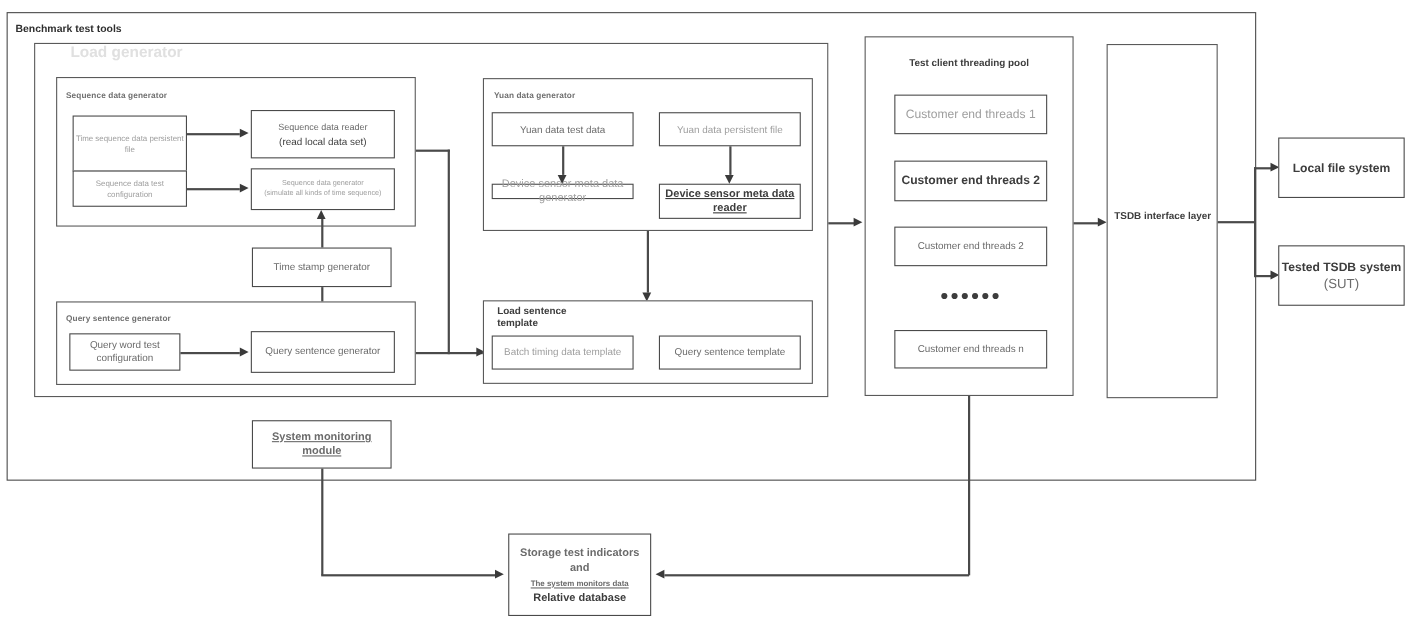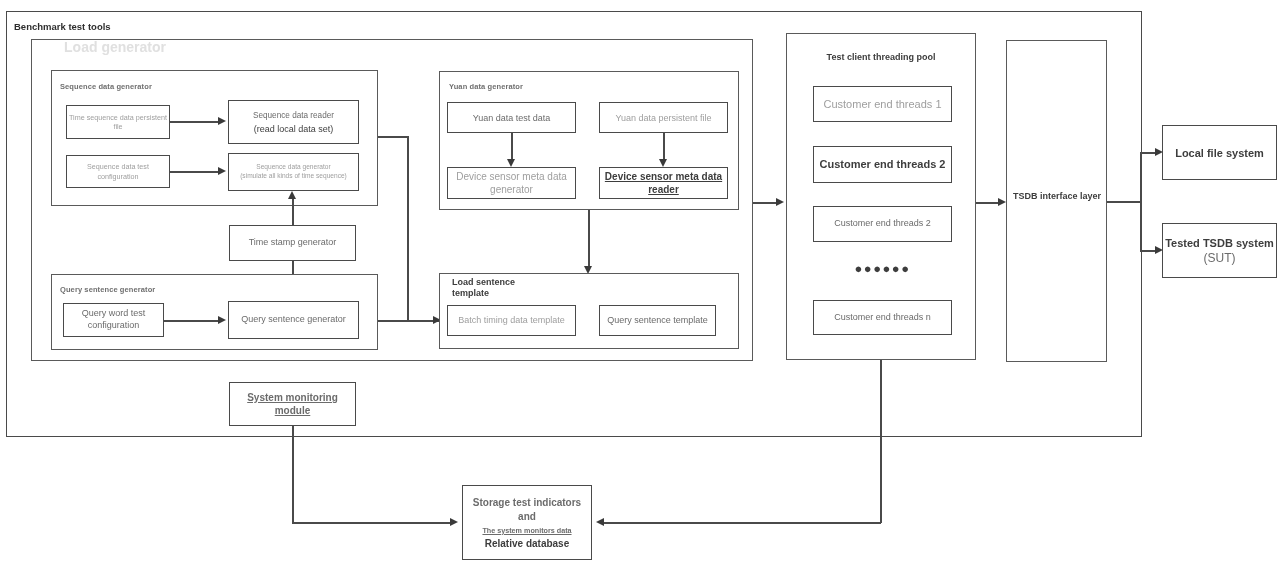--- a/index.html
+++ b/index.html
@@ -50,21 +50,21 @@
 
   <div class="outer" style="left:6px;top:11px;width:1136px;height:426px;"></div>
   <div class="outer-label" style="left:14px;top:21px;">Benchmark test tools</div>
 
   <div class="grp" style="left:31px;top:39px;width:722px;height:322px;"></div>
   <div class="faded-title" style="left:40px;top:40px;width:150px;">Load generator</div>
 
   <div class="grp" style="left:51px;top:70px;width:327px;height:136px;"></div>
   <div class="grp-title" style="left:60px;top:82px;">Sequence data generator</div>
 
-  <div class="box" style="left:66px;top:105px;width:104px;height:34px;">
+  <div class="box" style="left:66px;top:105px;width:104px;height:51px;">
     <span class="lbl f7 t-gray lh13">Time sequence data persistent file</span>
   </div>
 
   <div class="box" style="left:228px;top:100px;width:131px;height:44px;">
     <span class="lbl f8 t-mid" style="margin-bottom:4px;">Sequence data reader</span>
     <span class="lbl f9 t-dark">(read local data set)</span>
   </div>
 
   <div class="box" style="left:66px;top:155px;width:104px;height:33px;">
     <span class="lbl f7 t-gray lh13">Sequence data test configuration</span>
@@ -116,21 +116,21 @@
   <div class="grp-title" style="left:449px;top:82px;">Yuan data generator</div>
 
   <div class="box" style="left:447px;top:102px;width:129px;height:31px;">
     <span class="lbl f9 t-mid">Yuan data test data</span>
   </div>
 
   <div class="box" style="left:599px;top:102px;width:129px;height:31px;">
     <span class="lbl f9 t-gray">Yuan data persistent file</span>
   </div>
 
-  <div class="box" style="left:447px;top:167px;width:129px;height:32px;">
+  <div class="box" style="left:447px;top:167px;width:129px;height:14px;">
     <span class="lbl f10 t-gray lh13">Device sensor meta data generator</span>
   </div>
 
   <div class="box" style="left:599px;top:167px;width:129px;height:32px;">
     <span class="lbl f10 t-dark lh13 sb">Device sensor meta data reader</span>
   </div>
 
   <div class="ln lv" style="left:511px;top:133px;height:26px;"></div>
   <div class="arrow ar-d" style="left:507px;top:159px;"></div>
 
@@ -140,21 +140,21 @@
   <div class="ln lv" style="left:588px;top:210px;height:56px;"></div>
   <div class="arrow ar-d" style="left:584px;top:266px;"></div>
 
   <div class="grp" style="left:439px;top:273px;width:300px;height:76px;"></div>
   <div class="ttl f9" style="left:452px;top:277px;width:100px;text-align:left;">Load sentence template</div>
 
   <div class="box" style="left:447px;top:305px;width:129px;height:31px;">
     <span class="lbl f9 t-gray lh13">Batch timing data template</span>
   </div>
 
-  <div class="box" style="left:599px;top:305px;width:117px;height:31px;">
+  <div class="box" style="left:599px;top:305px;width:129px;height:31px;">
     <span class="lbl f9 t-mid lh13">Query sentence template</span>
   </div>
 
   <div class="ln lh" style="left:753px;top:202px;width:25px;"></div>
   <div class="arrow ar-r" style="left:776px;top:198px;"></div>
 
   <div class="grp" style="left:786px;top:33px;width:190px;height:327px;"></div>
   <div class="ttl f9" style="left:816px;top:52px;width:130px;">Test client threading pool</div>
 
   <div class="box" style="left:813px;top:86px;width:139px;height:36px;">

